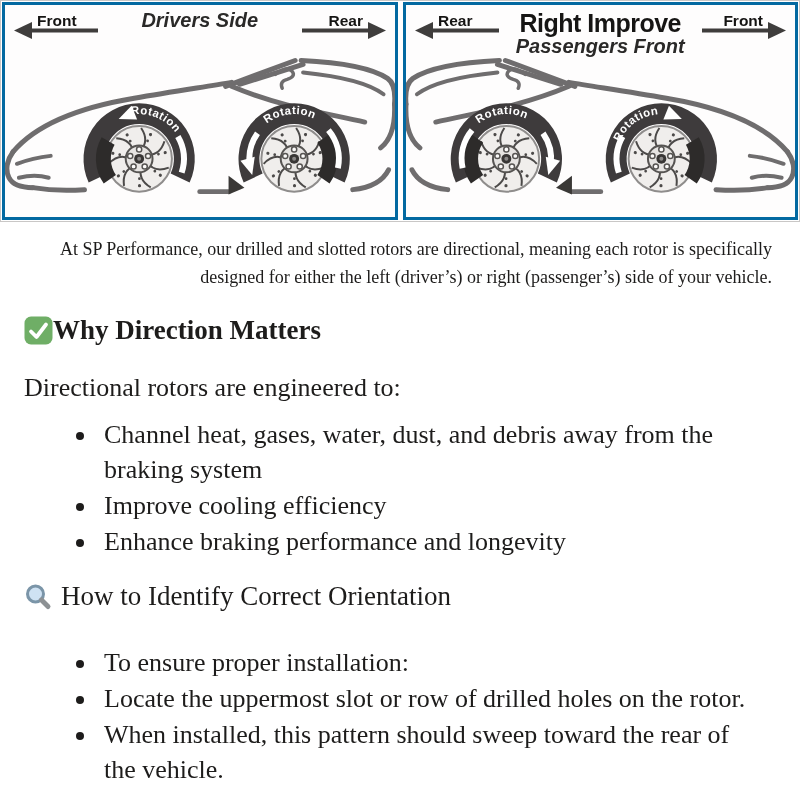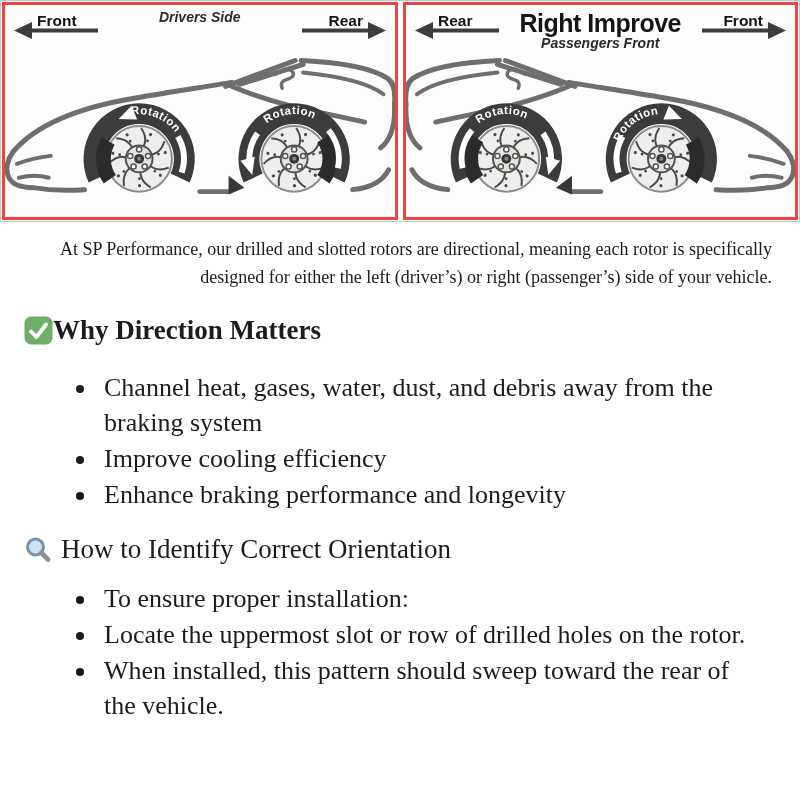--- a/index.html
+++ b/index.html
@@ -1,36 +1,36 @@
 <!DOCTYPE html>
 <html><head>
 <meta charset="utf-8">
 <style>
   html,body{margin:0;padding:0;background:#ffffff;}
   .page{width:800px;height:800px;background:#ffffff;font-family:"Liberation Serif",serif;color:#1d1c1b;overflow:hidden;box-sizing:border-box;}
 
   
   .diagram{display:flex;gap:5px;border:1px solid #c9c7c6;padding:1px;background:#fff;box-sizing:border-box;height:222px;}
-  .panel{flex:1;border:3px solid #ef4444;background:#fefdfd;box-sizing:border-box;position:relative;overflow:hidden;}
+  .panel{flex:1;border:3px solid #0369a1;background:#fefdfd;box-sizing:border-box;position:relative;overflow:hidden;}
   .panel-header{display:flex;justify-content:space-between;align-items:flex-start;padding:5px 8px 0 8px;height:50px;box-sizing:border-box;}
   .panel-titles{text-align:center;flex:1;line-height:1.05;}
   .panel-title{font-family:"Liberation Sans",sans-serif;font-weight:bold;font-size:25px;letter-spacing:-0.5px;color:#161514;}
-  .panel-subtitle{font-family:"Liberation Sans",sans-serif;font-weight:bold;font-style:italic;font-size:14px;color:#2a2928;}
+  .panel-subtitle{font-family:"Liberation Sans",sans-serif;font-weight:bold;font-style:italic;font-size:20px;color:#2a2928;}
   .arrow-label{flex:0 0 88px;}
   .car-svg{display:block;width:100%;height:160px;}
 
   
   .content{padding:0 24px;max-width:748px;box-sizing:content-box;}
   .intro{font-size:18px;line-height:28px;margin:13px 0 0 0;text-align:right;}
   .sec-heading{font-size:27px;margin:24px 0 24px 0;display:flex;align-items:center;font-weight:bold;}
   .sec-heading.normal{font-weight:normal;gap:9px;}
   .lead{font-size:26px;line-height:35px;margin:0 0 12px 0;}
   ul.bullets{margin:0 0 8px 0;padding-left:62px;font-size:26px;line-height:35px;list-style:disc;}
   ul.bullets li{padding-left:6px;margin:1px 12px;}
-  .sec-heading.s2{margin:22px 0 16px 0;}
+  .sec-heading.s2{margin:22px 0 33px 0;}
   .emoji-icon{display:inline-flex;flex:0 0 auto;}
 </style>
 </head>
 <body>
 
 <div class="page">
 
   <svg width="0" height="0" style="position:absolute" aria-hidden="true">
     <defs>
       <g id="arch">
@@ -211,20 +211,21 @@
     <div class="sec-heading">
       <span class="emoji-icon">
         <svg width="29" height="29" viewBox="0 0 29 29">
           <rect x="0.5" y="0.5" width="28" height="28" rx="6.5" fill="#6fae66"></rect>
           <path d="M7,15.5 L12.5,21 L22,8.5" fill="none" stroke="#ffffff" stroke-width="3.8" stroke-linecap="round" stroke-linejoin="round"></path>
         </svg>
       </span>
       <span>Why Direction Matters</span>
     </div>
 
+    <p class="lead">Directional rotors are engineered to:</p>
 
     <ul class="bullets">
       <li>Channel heat, gases, water, dust, and debris away from the braking system</li>
       <li>Improve cooling efficiency</li>
       <li>Enhance braking performance and longevity</li>
     </ul>
 
     <div class="sec-heading normal s2">
       <span class="emoji-icon">
         <svg width="28" height="28" viewBox="0 0 28 28">

